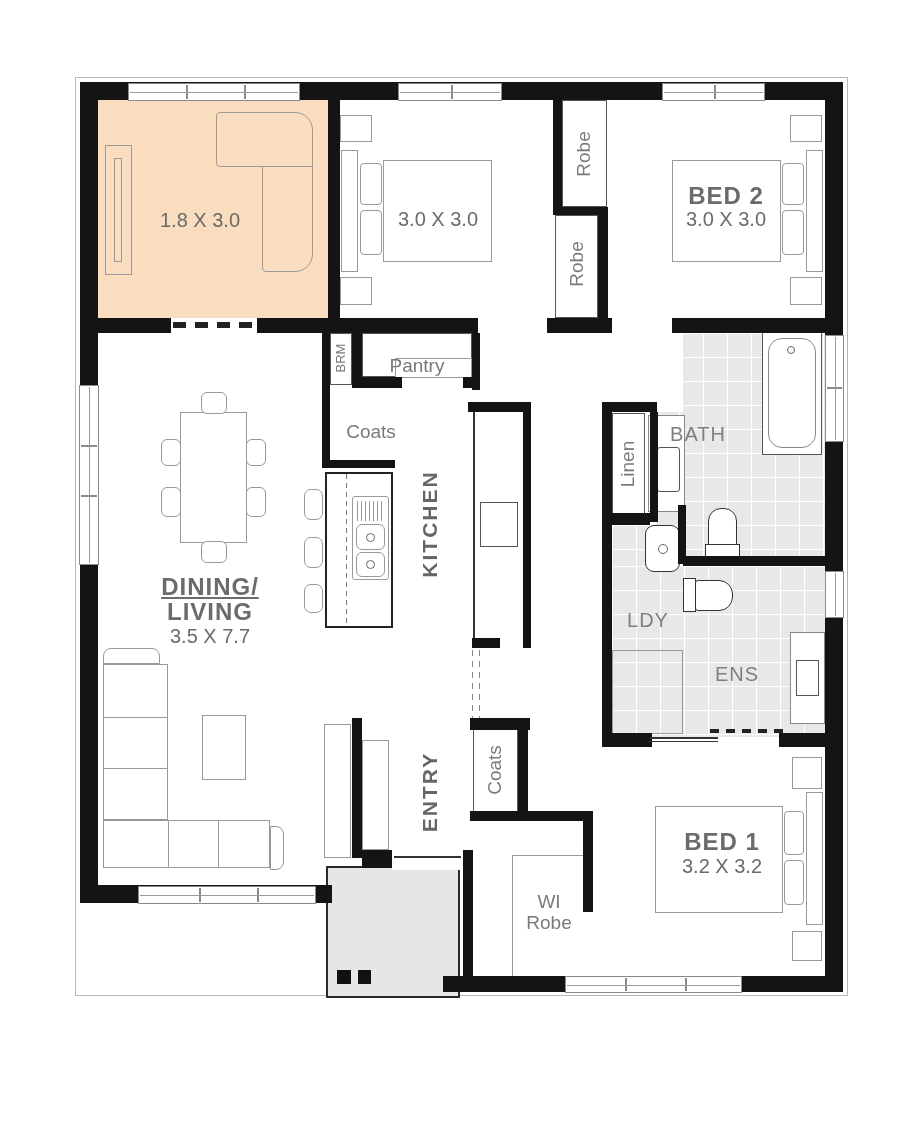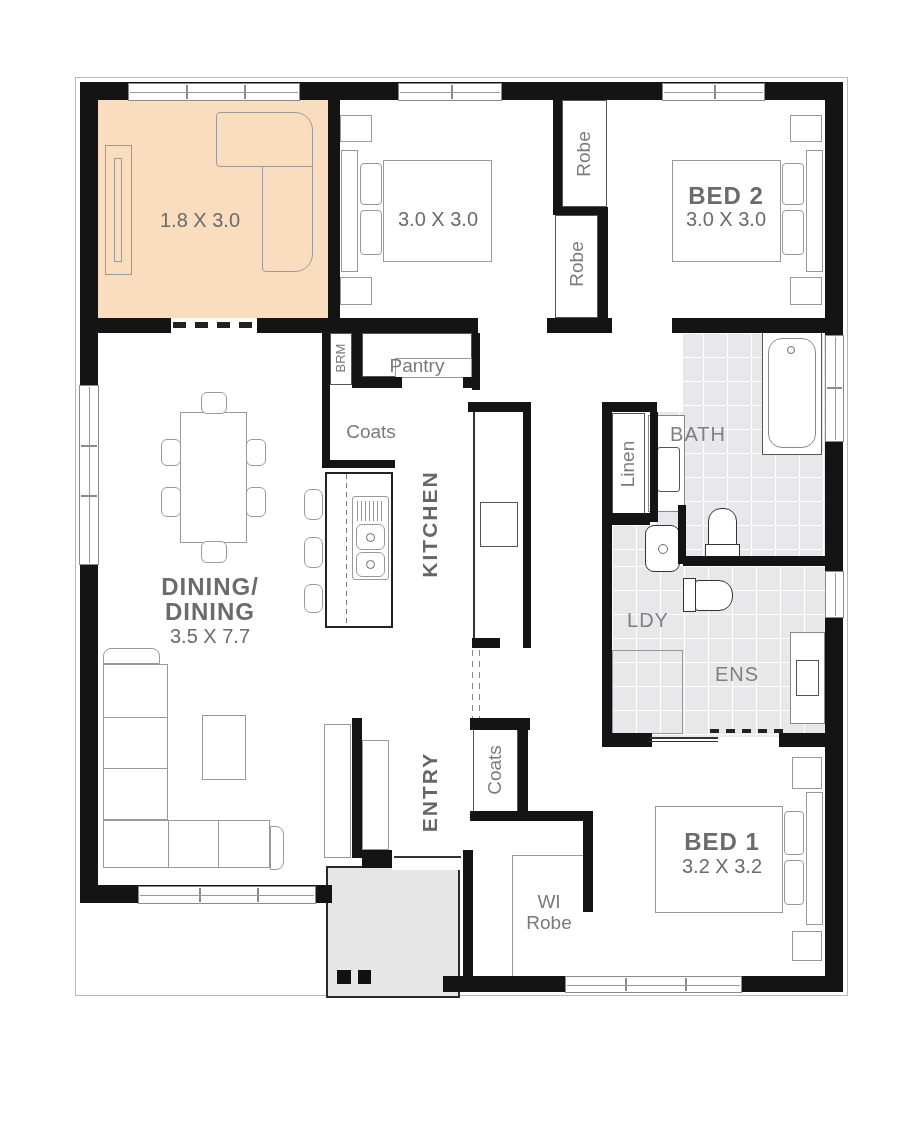--- a/index.html
+++ b/index.html
@@ -231,22 +231,22 @@
   <div class="lbl dims" style="left:110px;top:210px;width:180px;">1.8 X 3.0</div>
 
   <div class="lbl dims" style="left:348px;top:209px;width:180px;">3.0 X 3.0</div>
 
   <div class="lbl name" style="left:636px;top:183px;width:180px;">BED 2</div>
   <div class="lbl dims" style="left:636px;top:209px;width:180px;">3.0 X 3.0</div>
 
   <div class="lbl name" style="left:632px;top:829px;width:180px;">BED 1</div>
   <div class="lbl dims" style="left:632px;top:856px;width:180px;">3.2 X 3.2</div>
 
-  <div class="lbl name" style="left:120px;top:574px;width:180px;">DINING/</div>
-  <div class="lbl name" style="left:120px;top:599px;width:180px;">DINING</div>
+  <div class="lbl name" style="left:120px;top:574px;width:180px;text-decoration:underline;">DINING/</div>
+  <div class="lbl name" style="left:120px;top:599px;width:180px;">LIVING</div>
   <div class="lbl dims" style="left:120px;top:626px;width:180px;">3.5 X 7.7</div>
 
 
   <div class="lbl roomtag" style="left:648px;top:424px;width:100px;">BATH</div>
   <div class="lbl roomtag" style="left:687px;top:664px;width:100px;">ENS</div>
   <div class="lbl roomtag" style="left:598px;top:610px;width:100px;">LDY</div>
 
   <div class="lbl small" style="left:367px;top:330px;width:100px;margin-top:26px;">Pantry</div>
   <div class="lbl small" style="left:321px;top:422px;width:100px;">Coats</div>
 

